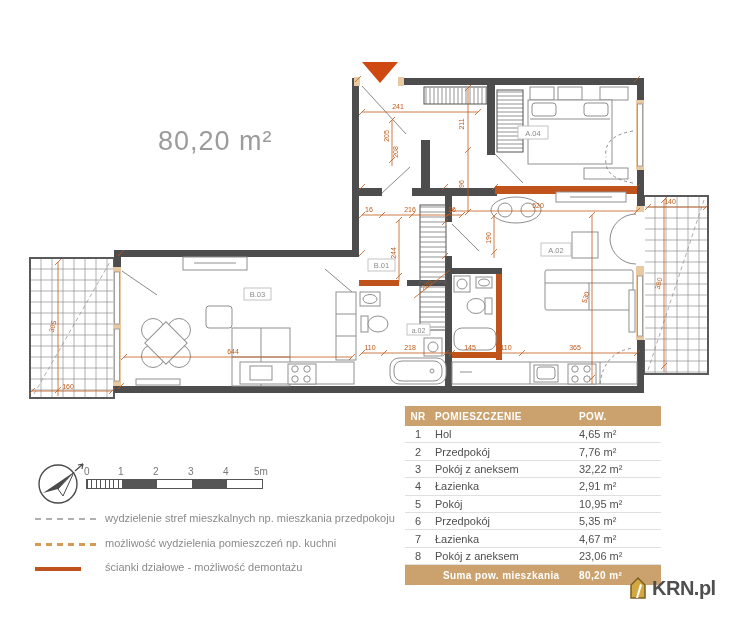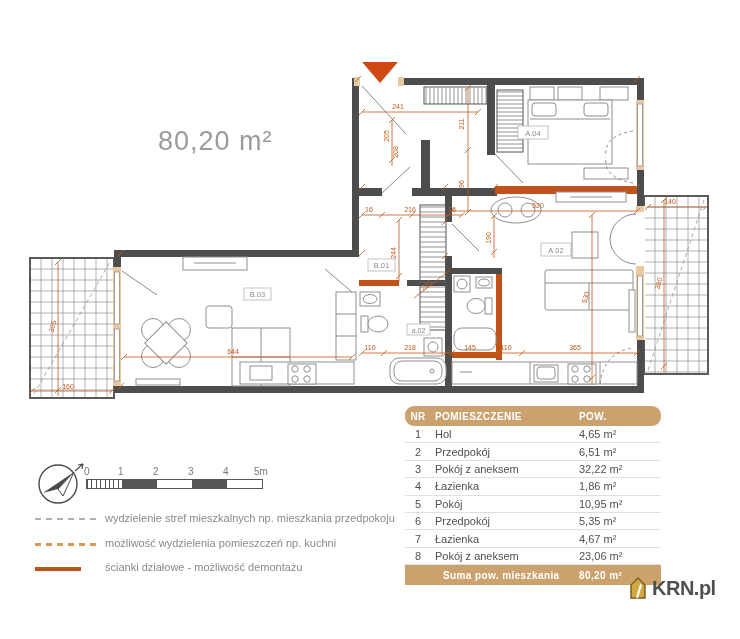--- a/index.html
+++ b/index.html
@@ -21,21 +21,21 @@
   .lg-row{position:absolute;left:35px;height:16px;}
   .lg-sample{position:absolute;left:0;top:6px;width:64px;}
   .lg-dash-gray{height:2px;background:repeating-linear-gradient(90deg,#b0b0b0 0 6px,transparent 6px 11px);}
   .lg-dash-orange{height:3px;background:repeating-linear-gradient(90deg,#d69a57 0 6px,transparent 6px 11px);}
   .lg-solid{height:4px;width:46px;background:#c0531c;}
   .lg-label{position:absolute;left:70px;top:0;font-size:11px;color:#8a8a8a;white-space:nowrap;}
   
   #room-table{position:absolute;left:405px;top:406px;width:256px;font-size:11px;color:#4f4f4f;}
   .t-head,.t-foot{background:#cba26e;color:#fff;display:flex;align-items:center;height:20px;
                   font-weight:bold;letter-spacing:.4px;}
-  .t-head{font-size:10px;border-radius:9px;}
+  .t-head{font-size:10px;}
   .t-foot{font-size:10px;}
   .trow{display:flex;align-items:center;height:16.4px;border-bottom:1px solid #e0e0e0;}
   .c-nr{width:26px;text-align:center;flex:none;}
   .c-name{flex:1;text-align:left;padding-left:4px;}
   .c-area{width:74px;text-align:left;padding-right:8px;flex:none;}
   .t-foot .c-name{padding-left:12px;}
   
   #logo{position:absolute;left:628px;top:576px;display:flex;align-items:center;gap:4px;}
   #logo-text{font-size:20px;font-weight:bold;color:#4f4f4f;letter-spacing:-0.5px;}
   #compass{position:absolute;left:30px;top:456px;}
@@ -310,31 +310,31 @@
       <span class="c-area">POW.</span>
     </div>
     <div class="trow">
       <span class="c-nr">1</span>
       <span class="c-name">Hol</span>
       <span class="c-area">4,65 m²</span>
     </div>
     <div class="trow">
       <span class="c-nr">2</span>
       <span class="c-name">Przedpokój</span>
-      <span class="c-area">6,51 m²</span>
+      <span class="c-area">7,76 m²</span>
     </div>
     <div class="trow">
       <span class="c-nr">3</span>
       <span class="c-name">Pokój z aneksem</span>
       <span class="c-area">32,22 m²</span>
     </div>
     <div class="trow">
       <span class="c-nr">4</span>
       <span class="c-name">Łazienka</span>
-      <span class="c-area">1,86 m²</span>
+      <span class="c-area">2,91 m²</span>
     </div>
     <div class="trow">
       <span class="c-nr">5</span>
       <span class="c-name">Pokój</span>
       <span class="c-area">10,95 m²</span>
     </div>
     <div class="trow">
       <span class="c-nr">6</span>
       <span class="c-name">Przedpokój</span>
       <span class="c-area">5,35 m²</span>

